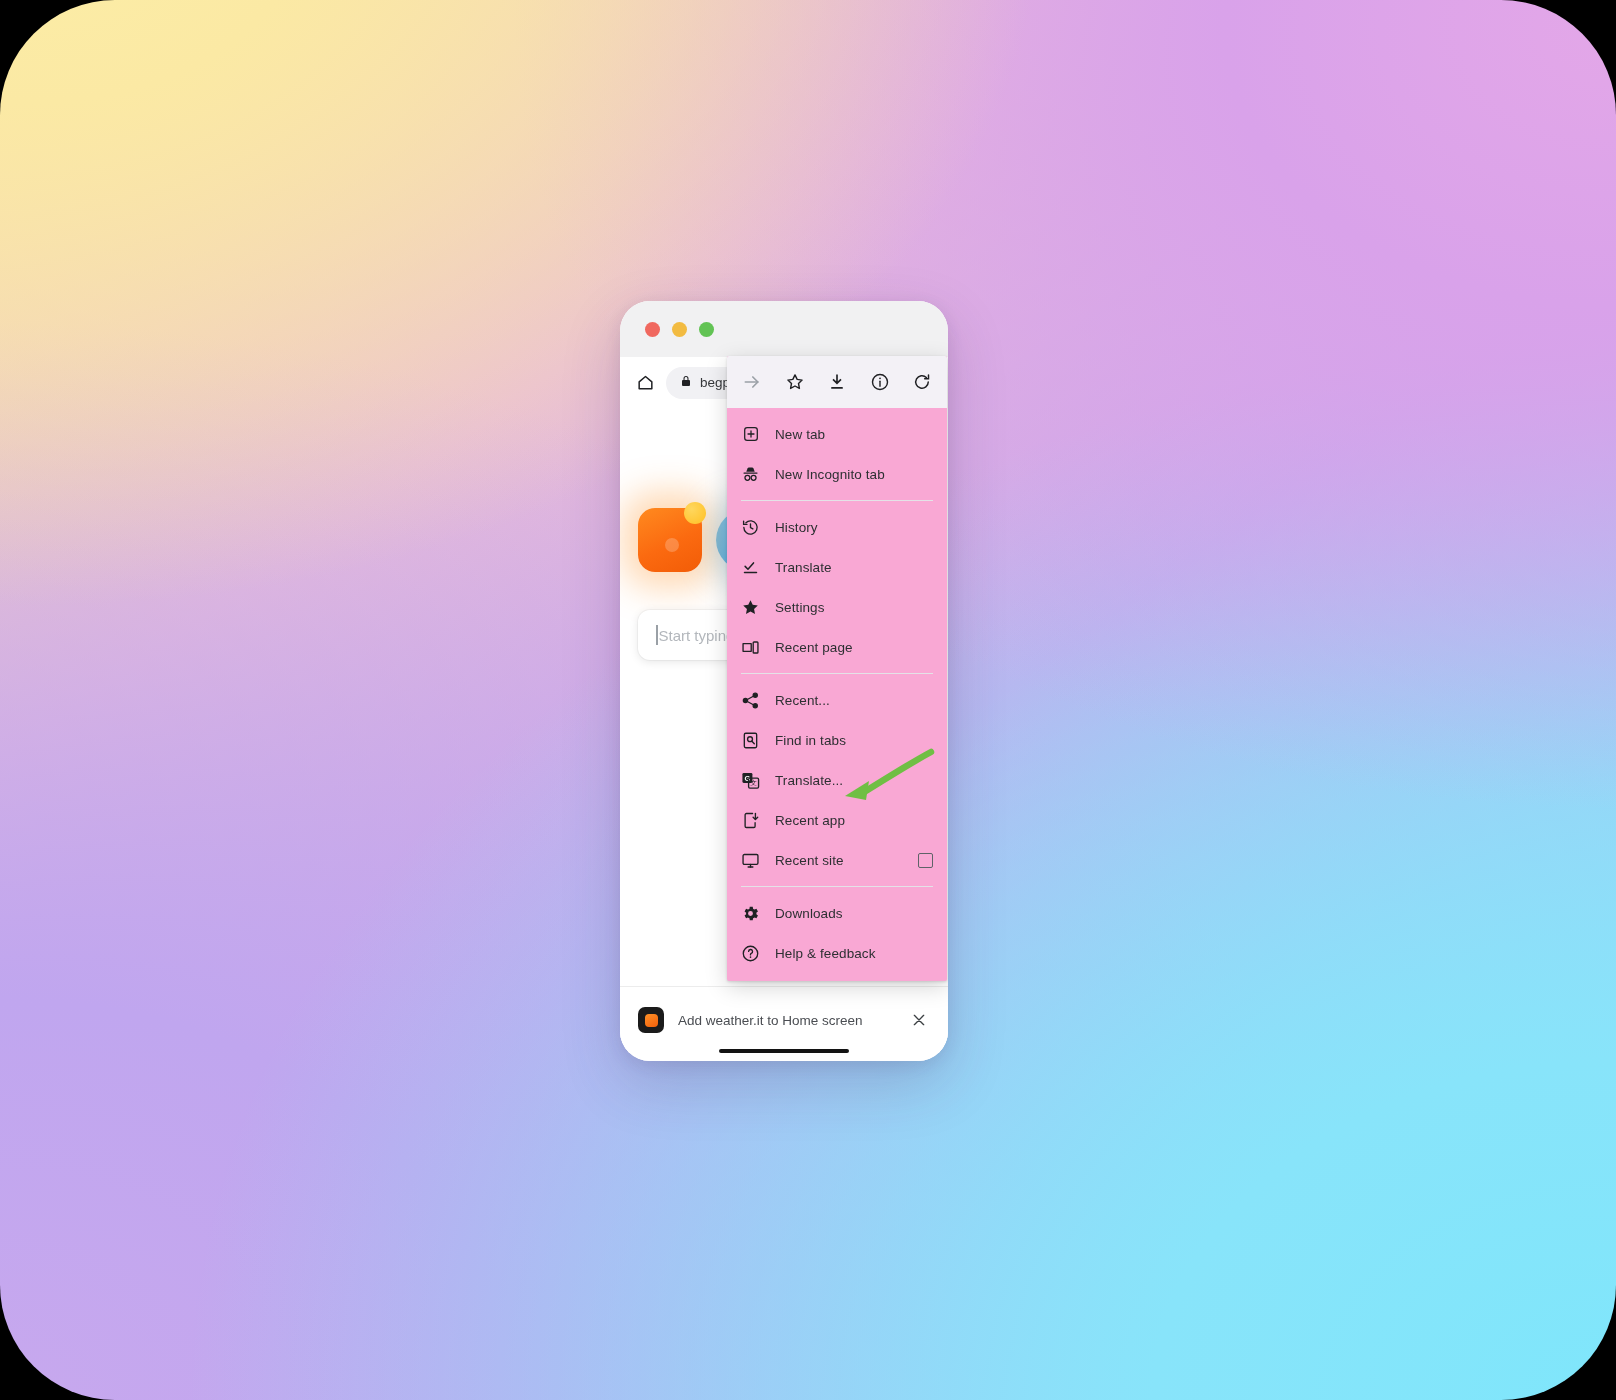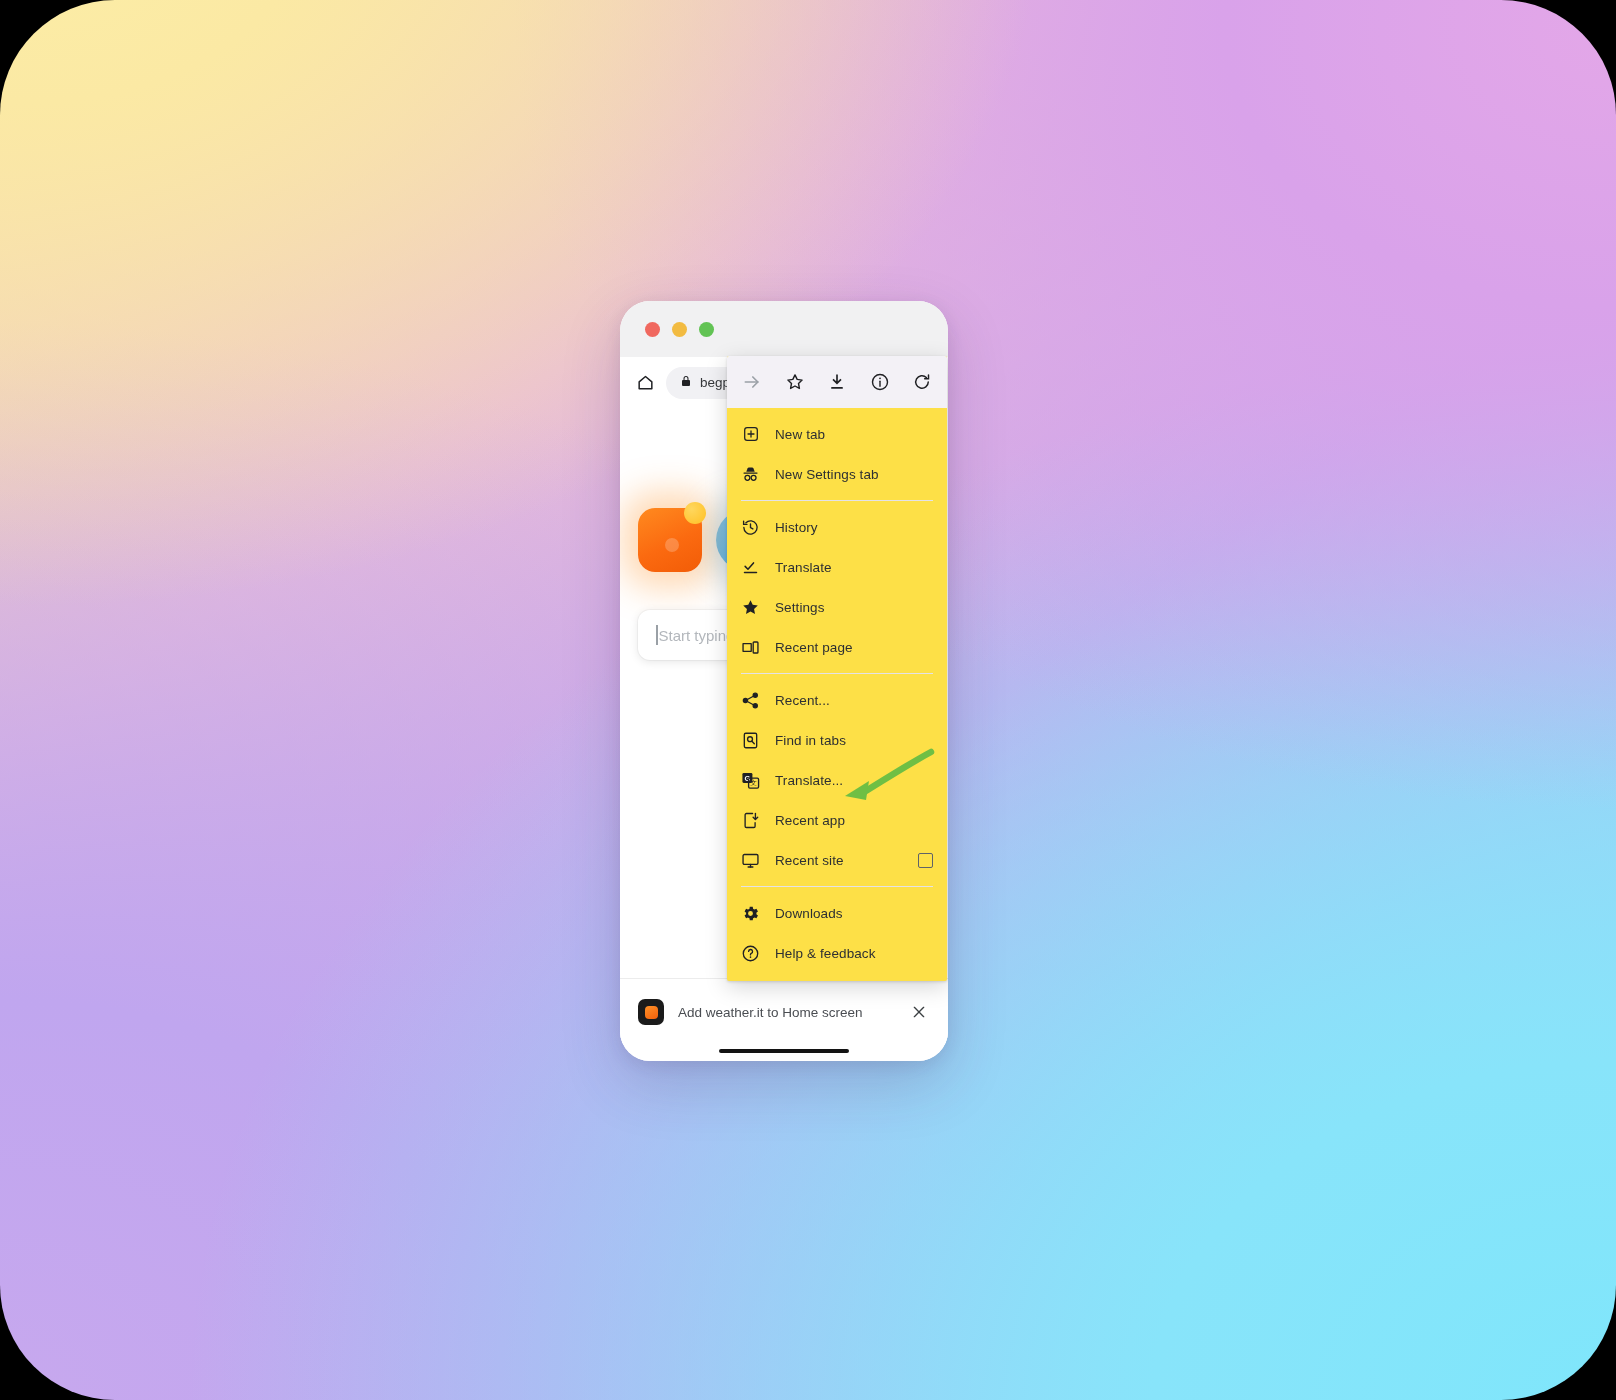--- a/index.html
+++ b/index.html
@@ -116,21 +116,21 @@
   .searchbox .caret {
     width: 1.5px; height: 20px; background: #9aa0a6; margin-right: 1px;
   }
   .searchbox .ph { font-size: 15px; color: #b3b7bc; }
 
   
   #menu {
     position: absolute;
     left: 107px; top: 55px;
     width: 220px;
-    background: #fde047;
+    background: #f9a8d4;
     border-radius: 2px;
     box-shadow: 0 1px 3px rgba(0,0,0,0.14), 0 6px 22px rgba(0,0,0,0.17);
     padding-top: 0;
     overflow: hidden;
     z-index: 10;
   }
   .menu-toolbar {
     height: 52px;
     background: #f3f1f6;
     display: flex; align-items: center;
@@ -161,21 +161,21 @@
     margin-left: auto;
     width: 15px; height: 15px;
     border: 1.6px solid #5f6368;
     border-radius: 2px;
   }
   .divider { height: 1px; background: #e4e2e7; margin: 6px 14px; }
 
   
   .banner {
     position: absolute;
-    left: 0; right: 0; bottom: 16px;
+    left: 0; right: 0; bottom: 8px;
     height: 67px;
     background: #ffffff;
     border-top: 1px solid #ececec;
     display: flex; align-items: center;
     padding: 0 18px;
     gap: 14px;
   }
   .banner .favicon {
     width: 26px; height: 26px; border-radius: 7px;
     background: #1b1b1b;
@@ -295,21 +295,21 @@
 
       <div class="mi">
         <span class="mi-ic">
           <svg width="19" height="19" viewBox="0 0 24 24" fill="#202124">
             <path d="M8.2 4.4c.3-.8 1-1.3 1.8-1.3h4c.8 0 1.5.5 1.8 1.3l1.5 4.2H6.7z"></path>
             <rect x="3" y="9.4" width="18" height="1.7" rx="0.85"></rect>
             <circle cx="8.1" cy="16.2" r="3.1" fill="none" stroke="#202124" stroke-width="1.6"></circle>
             <circle cx="15.9" cy="16.2" r="3.1" fill="none" stroke="#202124" stroke-width="1.6"></circle>
           </svg>
         </span>
-        <span class="mi-label">New Settings tab</span>
+        <span class="mi-label">New Incognito tab</span>
       </div>
 
       <div class="divider"></div>
 
       <div class="mi">
         <span class="mi-ic">
           <svg width="19" height="19" viewBox="0 0 24 24" fill="none" stroke="#202124" stroke-width="1.7" stroke-linecap="round">
             <path d="M3.6 12a8.4 8.4 0 1 0 2.6-6.1"></path>
             <path d="M3.3 3.9v4.2h4.2"></path>
             <path d="M12 7.6V12l3 1.8"></path>

